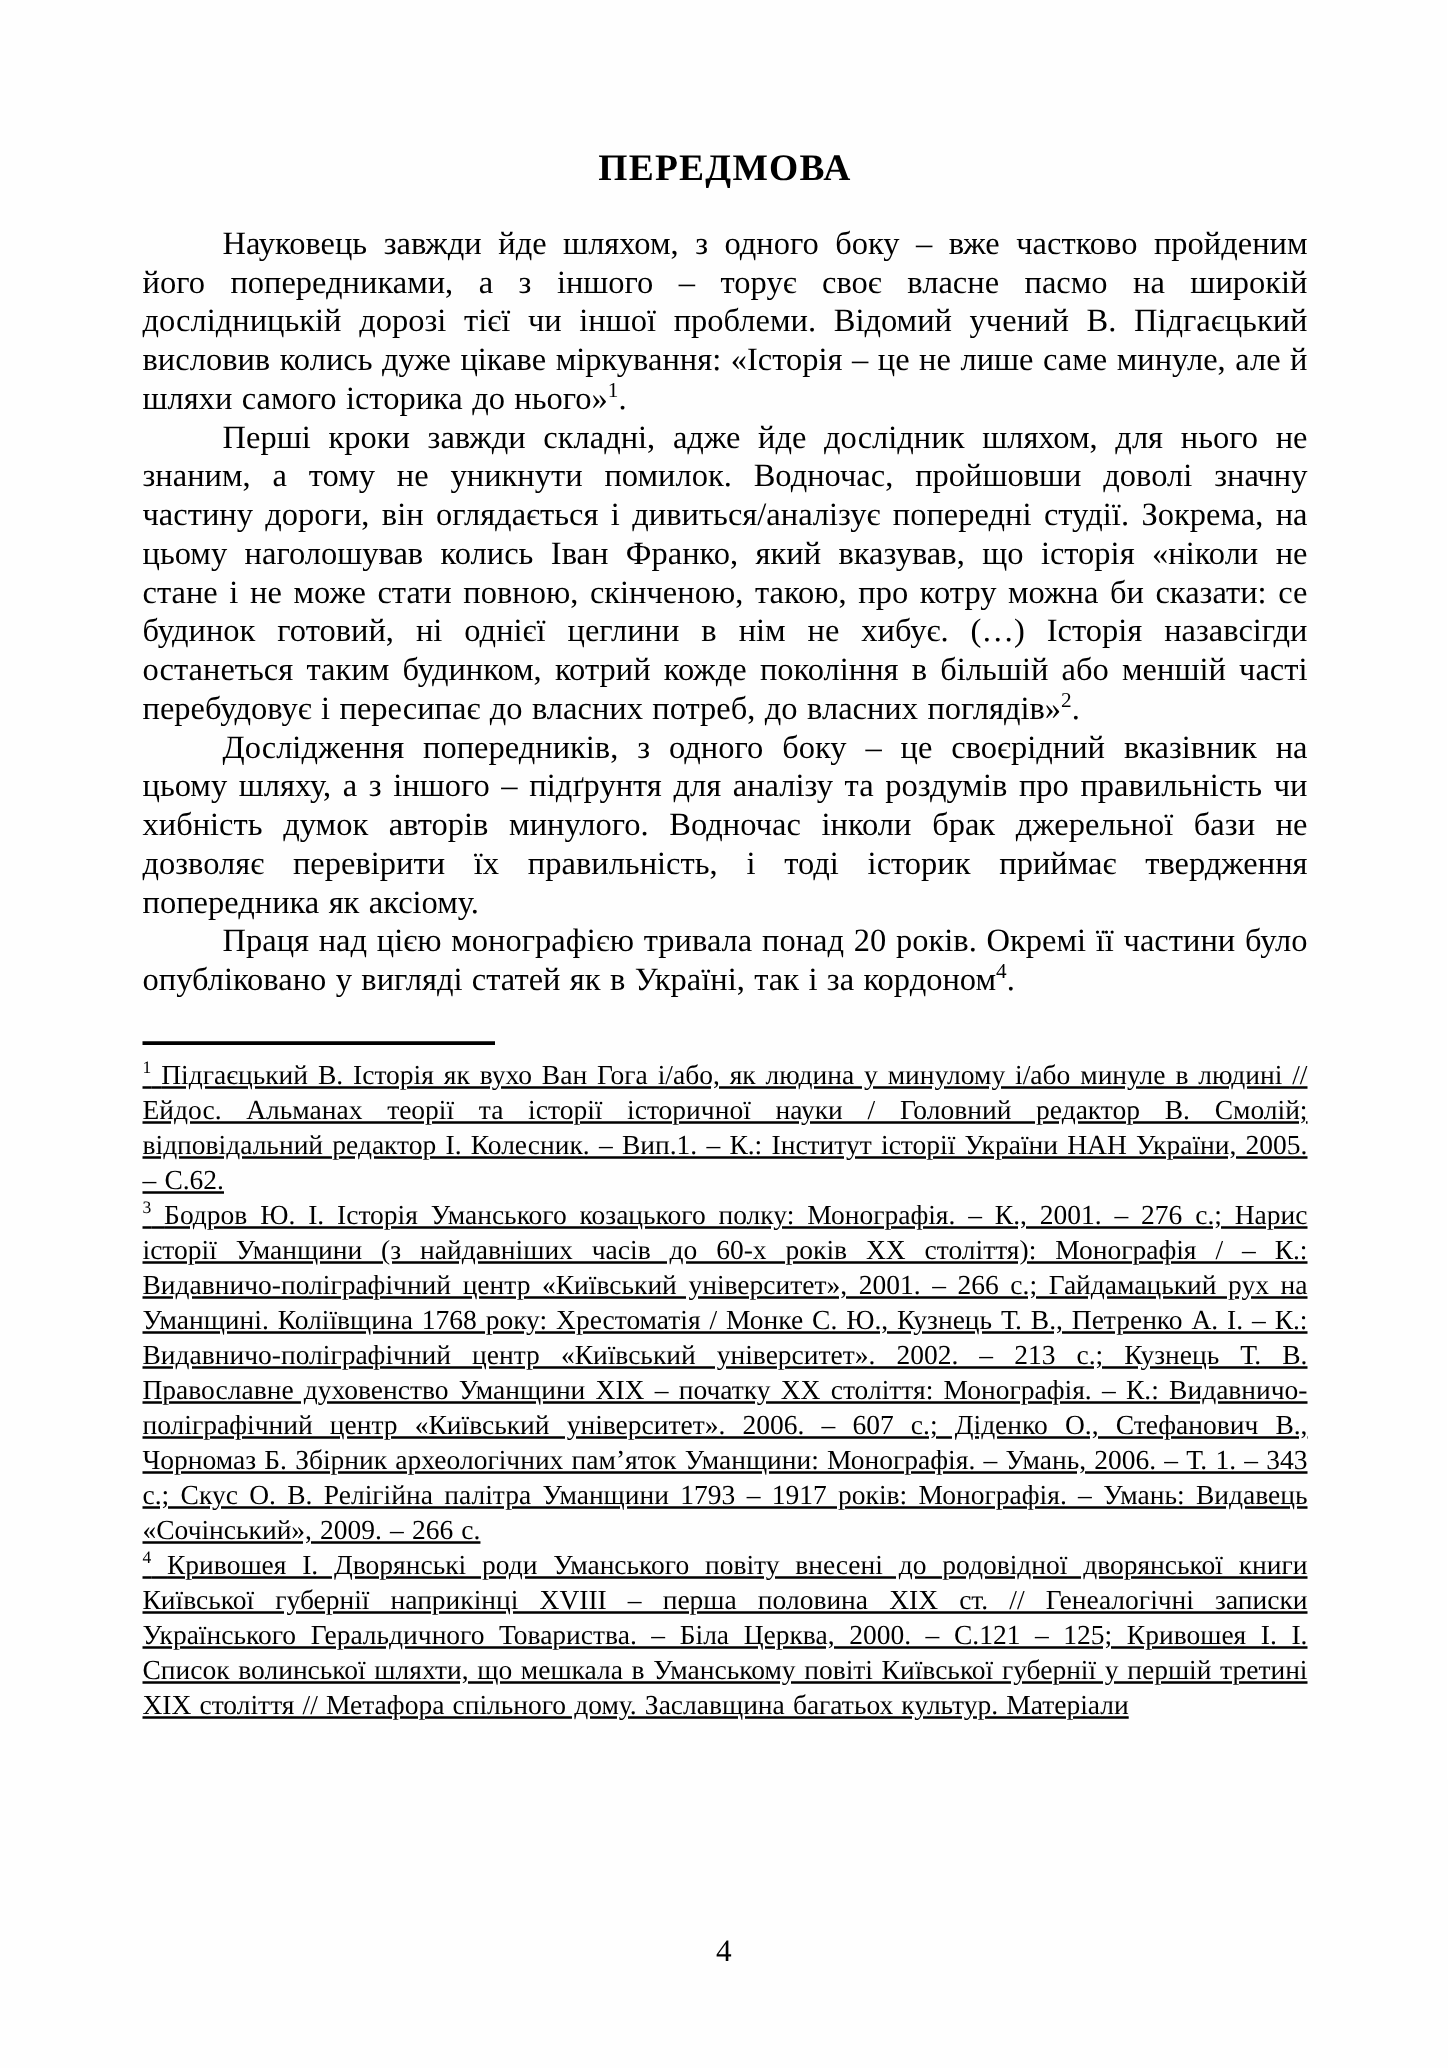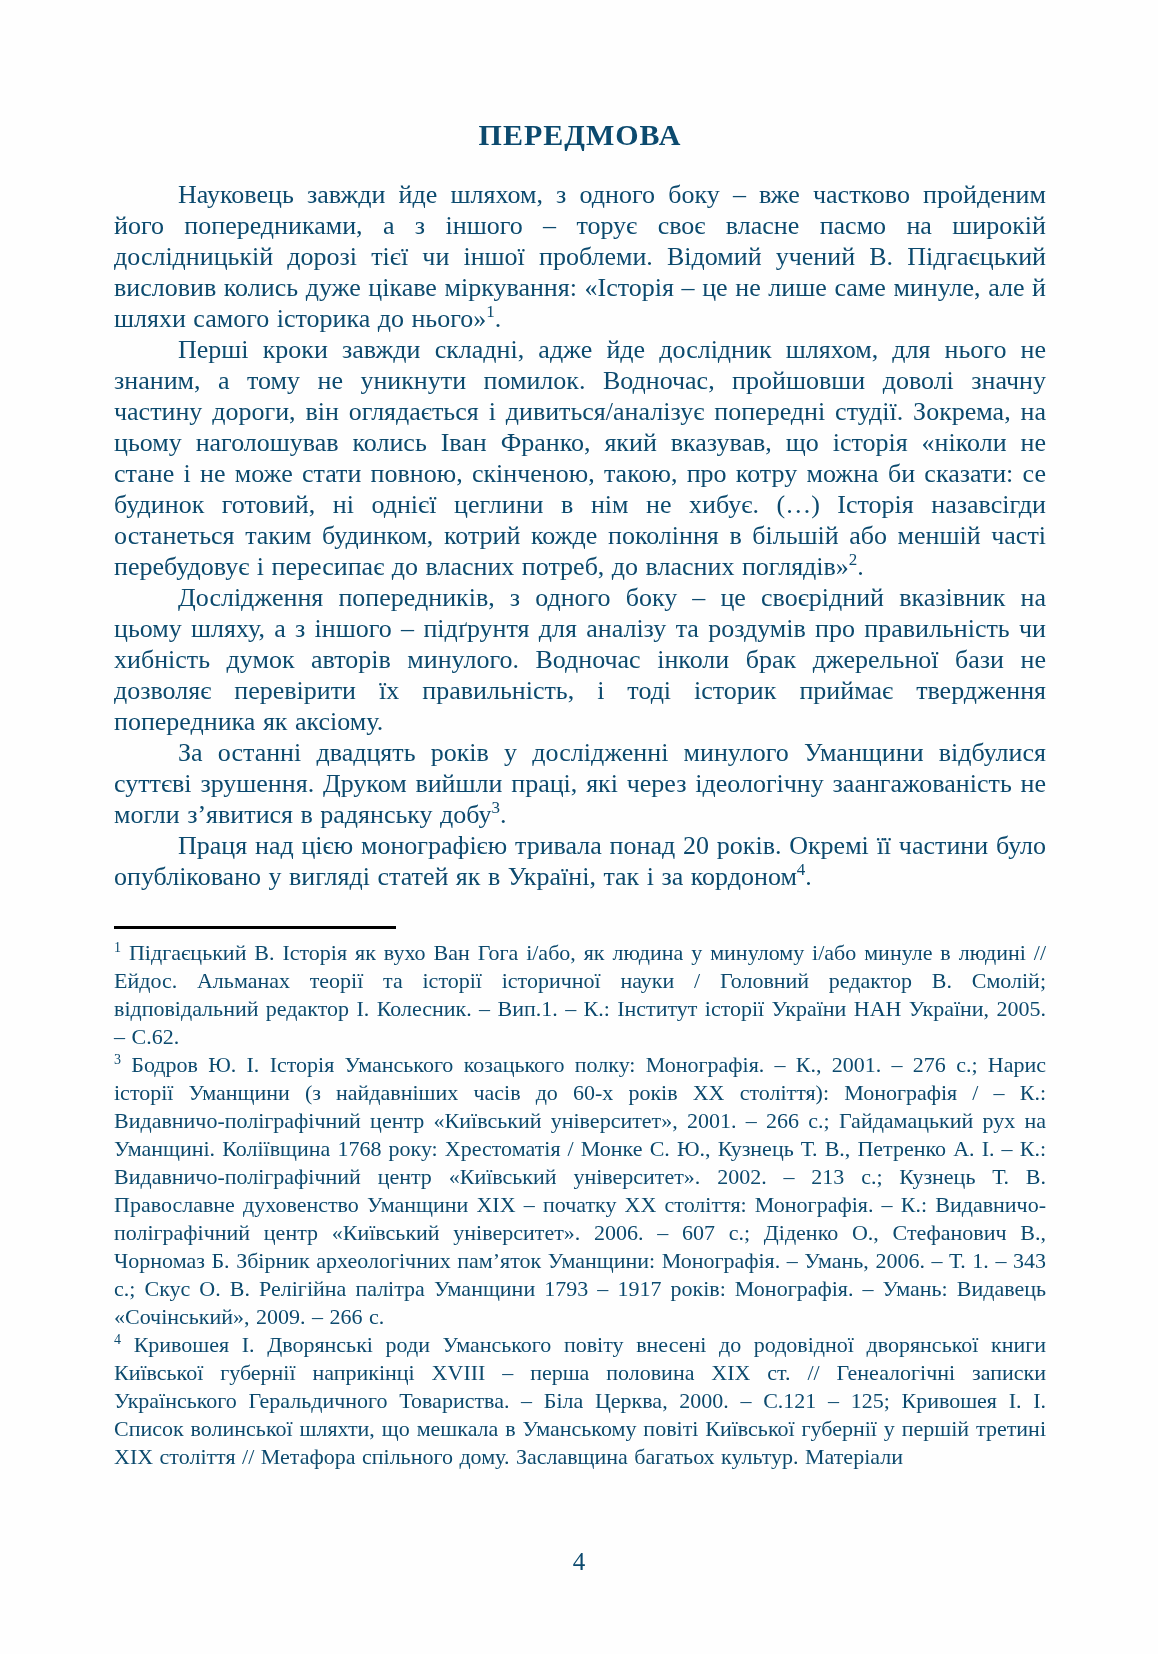--- a/index.html
+++ b/index.html
@@ -6,21 +6,21 @@
     margin: 0;
     padding: 0;
     background: #ffffff;
   }
   .page {
     position: relative;
     width: 1158px;
     height: 1654px;
     box-sizing: border-box;
     background: #fefefe;
-    color: #0c4a6e;
+    color: #000000;
     font-family: "Liberation Serif", "DejaVu Serif", serif;
     padding: 118px 112px 0 114px;
     overflow: hidden;
   }
   .title {
     margin: 0 0 28px 0;
     text-align: center;
     font-size: 30px;
     line-height: 33px;
     font-weight: bold;
@@ -44,20 +44,21 @@
     height: 0;
     border-top: 3px solid #000;
     margin: 34px 0 10px 0;
   }
   .footnotes p {
     margin: 0;
     font-size: 22px;
     line-height: 28px;
     text-align: justify;
     word-spacing: 1px;
+    text-decoration: underline;
   }
   .footnotes sup.marker {
     font-size: 14px;
     line-height: 0;
     vertical-align: super;
   }
   .page-number {
     position: absolute;
     left: 0;
     right: 0;
@@ -70,21 +71,20 @@
 <body>
 
 <div class="page">
 
   <h1 class="title">ПЕРЕДМОВА</h1>
 
   <section class="body-text">
     <p><span>Науковець завжди йде шляхом, з одного боку – вже частково пройденим його попередниками, а з іншого – торує своє власне пасмо на широкій дослідницькій дорозі тієї чи іншої проблеми. Відомий учений В. Підгаєцький висловив колись дуже цікаве міркування: «Історія – це не лише саме минуле, але й шляхи самого історика до нього»</span><sup class="ref">1</sup><span>.</span></p>
     <p><span>Перші кроки завжди складні, адже йде дослідник шляхом, для нього не знаним, а тому не уникнути помилок. Водночас, пройшовши доволі значну частину дороги, він оглядається і дивиться/аналізує попередні студії. Зокрема, на цьому наголошував колись Іван Франко, який вказував, що історія «ніколи не стане і не може стати повною, скінченою, такою, про котру можна би сказати: се будинок готовий, ні однієї цеглини в нім не хибує. (…) Історія назавсігди останеться таким будинком, котрий кожде покоління в більшій або меншій часті перебудовує і пересипає до власних потреб, до власних поглядів»</span><sup class="ref">2</sup><span>.</span></p>
     <p><span>Дослідження попередників, з одного боку – це своєрідний вказівник на цьому шляху, а з іншого – підґрунтя для аналізу та роздумів про правильність чи хибність думок авторів минулого. Водночас інколи брак джерельної бази не дозволяє перевірити їх правильність, і тоді історик приймає твердження попередника як аксіому.</span></p>
-    <p><span>За останні двадцять років у дослідженні минулого Уманщини відбулися суттєві зрушення. Друком вийшли праці, які через ідеологічну заангажованість не могли з’явитися в радянську добу</span><sup class="ref">3</sup><span>.</span></p>
     <p><span>Праця над цією монографією тривала понад 20 років. Окремі її частини було опубліковано у вигляді статей як в Україні, так і за кордоном</span><sup class="ref">4</sup><span>.</span></p>
   </section>
 
   <div class="fn-separator"></div>
 
   <section class="footnotes">
     <p><sup class="marker">1</sup> <span>Підгаєцький В. Історія як вухо Ван Гога і/або, як людина у минулому і/або минуле в людині // Ейдос. Альманах теорії та історії історичної науки / Головний редактор В. Смолій; відповідальний редактор І. Колесник. – Вип.1. – К.: Інститут історії України НАН України, 2005. – С.62.</span></p>
     <p><sup class="marker">3</sup> <span>Бодров Ю. І. Історія Уманського козацького полку: Монографія. – К., 2001. – 276 с.; Нарис історії Уманщини (з найдавніших часів до 60-х років ХХ століття): Монографія / – К.: Видавничо-поліграфічний центр «Київський університет», 2001. – 266 с.; Гайдамацький рух на Уманщині. Коліївщина 1768 року: Хрестоматія / Монке С. Ю., Кузнець Т. В., Петренко А. І. – К.: Видавничо-поліграфічний центр «Київський університет». 2002. – 213 с.; Кузнець Т. В. Православне духовенство Уманщини ХІХ – початку ХХ століття: Монографія. – К.: Видавничо-поліграфічний центр «Київський університет». 2006. – 607 с.; Діденко О., Стефанович В., Чорномаз Б. Збірник археологічних пам’яток Уманщини: Монографія. – Умань, 2006. – Т. 1. – 343 с.; Скус О. В. Релігійна палітра Уманщини 1793 – 1917 років: Монографія. – Умань: Видавець «Сочінський», 2009. – 266 с.</span></p>
     <p><sup class="marker">4</sup> <span>Кривошея І. Дворянські роди Уманського повіту внесені до родовідної дворянської книги Київської губернії наприкінці XVIII – перша половина ХІХ ст. // Генеалогічні записки Українського Геральдичного Товариства. – Біла Церква, 2000. – С.121 – 125; Кривошея І. І. Список волинської шляхти, що мешкала в Уманському повіті Київської губернії у першій третині ХІХ століття // Метафора спільного дому. Заславщина багатьох культур. Матеріали</span></p>
   </section>

